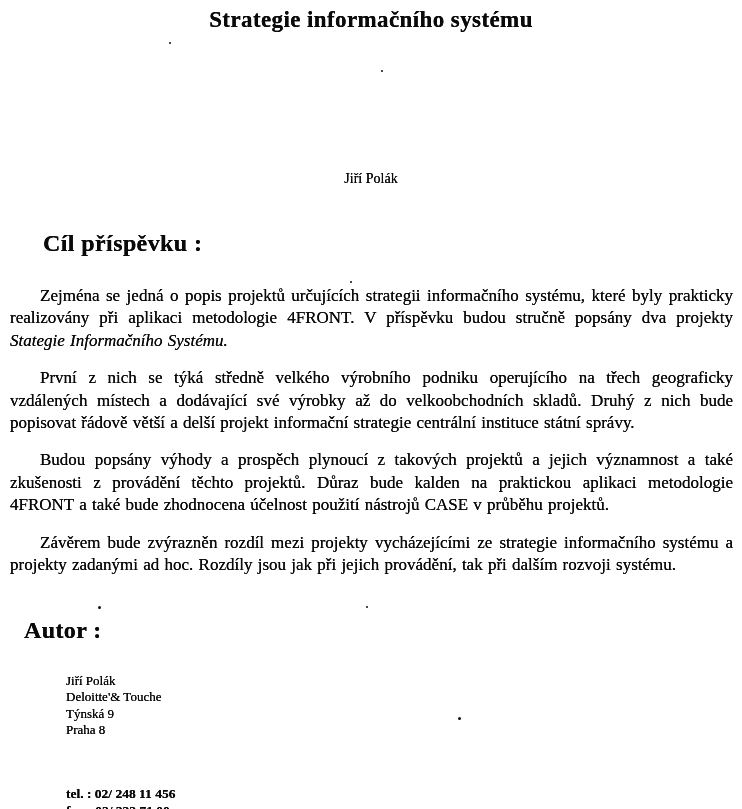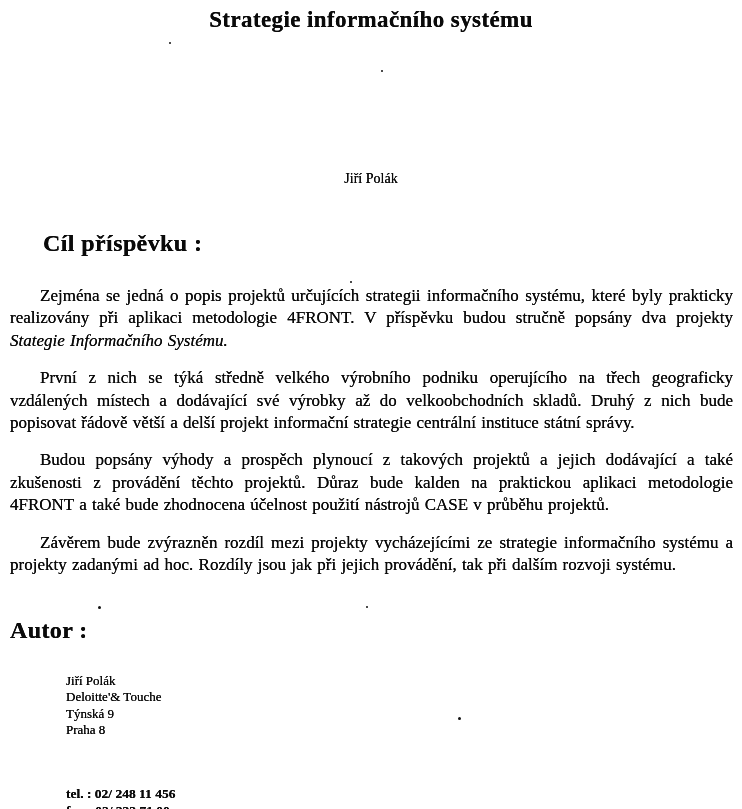--- a/index.html
+++ b/index.html
@@ -60,21 +60,21 @@
   }
   .body-text p {
     margin: 0 0 15px 0;
     text-indent: 30px;
     word-spacing: 1px;
   }
   .emphasis { font-style: italic; }
 
   .heading-author {
     position: absolute;
-    top: 617px; left: 10px;
+    top: 617px; left: 24px;
     font-size: 24px;
     font-weight: bold;
     letter-spacing: 0.4px;
   }
   .address-block {
     position: absolute;
     top: 673px; left: 66px;
     font-size: 13px;
     line-height: 16.4px;
   }
@@ -102,21 +102,21 @@
   <div class="doc-title">Strategie informačního systému</div>
 
 
   <div class="byline">Jiří Polák</div>
 
   <div class="heading-goal">Cíl příspěvku :</div>
 
   <div class="body-text">
     <p><span>Zejména se jedná o popis projektů určujících strategii informačního systému, které byly prakticky realizovány při aplikaci metodologie 4FRONT. V příspěvku budou stručně popsány dva projekty </span><span class="emphasis">Stategie Informačního Systému.</span></p>
     <p>První z nich se týká středně velkého výrobního podniku operujícího na třech geograficky vzdálených místech a dodávající své výrobky až do velkoobchodních skladů. Druhý z nich bude popisovat řádově větší a delší projekt informační strategie centrální instituce státní správy.</p>
-    <p>Budou popsány výhody a prospěch plynoucí z takových projektů a jejich dodávající a také zkušenosti z provádění těchto projektů. Důraz bude kalden na praktickou aplikaci metodologie 4FRONT a také bude zhodnocena účelnost použití nástrojů CASE v průběhu projektů.</p>
+    <p>Budou popsány výhody a prospěch plynoucí z takových projektů a jejich významnost a také zkušenosti z provádění těchto projektů. Důraz bude kalden na praktickou aplikaci metodologie 4FRONT a také bude zhodnocena účelnost použití nástrojů CASE v průběhu projektů.</p>
     <p>Závěrem bude zvýrazněn rozdíl mezi projekty vycházejícími ze strategie informačního systému a projekty zadanými ad hoc. Rozdíly jsou jak při jejich provádění, tak při dalším rozvoji systému.</p>
   </div>
 
   <div class="heading-author">Autor :</div>
 
   <div class="address-block">
     <div>Jiří Polák</div>
     <div>Deloitte'&amp; Touche</div>
     <div>Týnská 9</div>
     <div>Praha 8</div>

